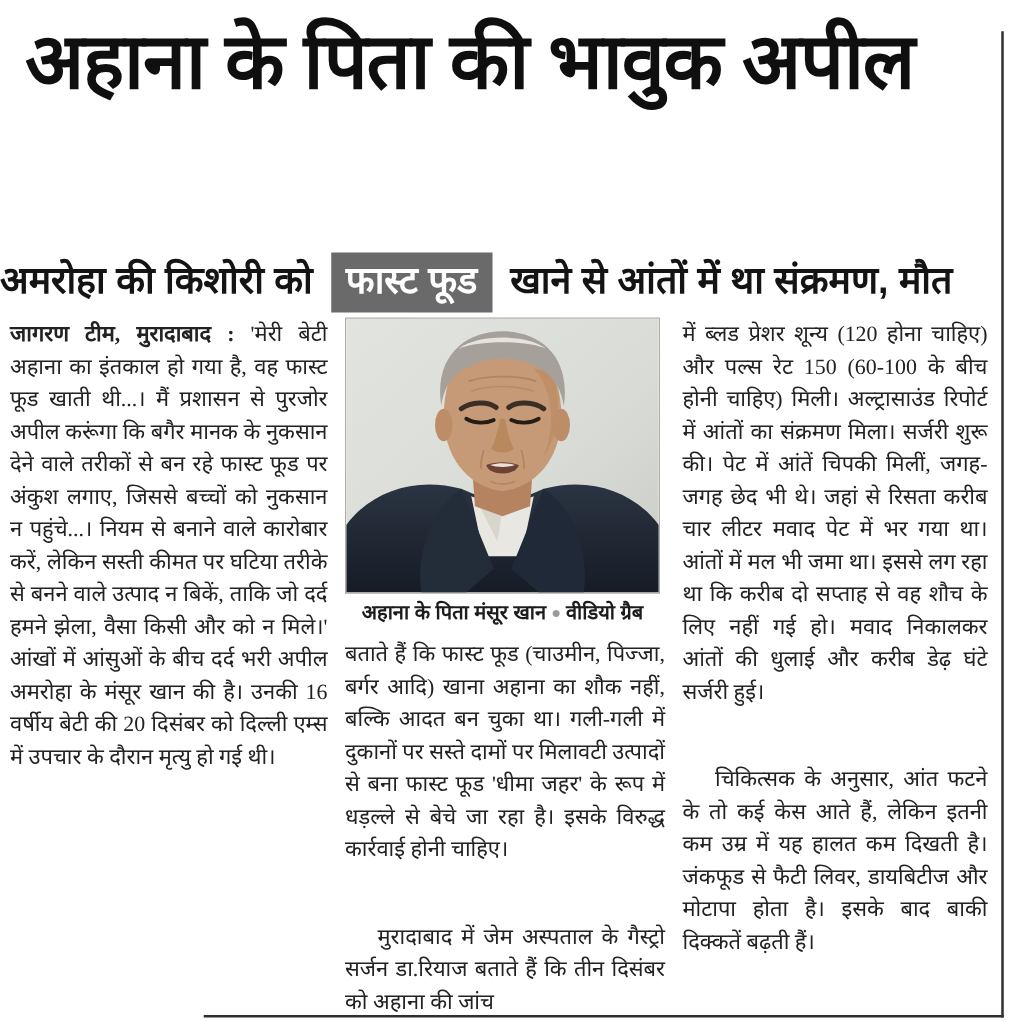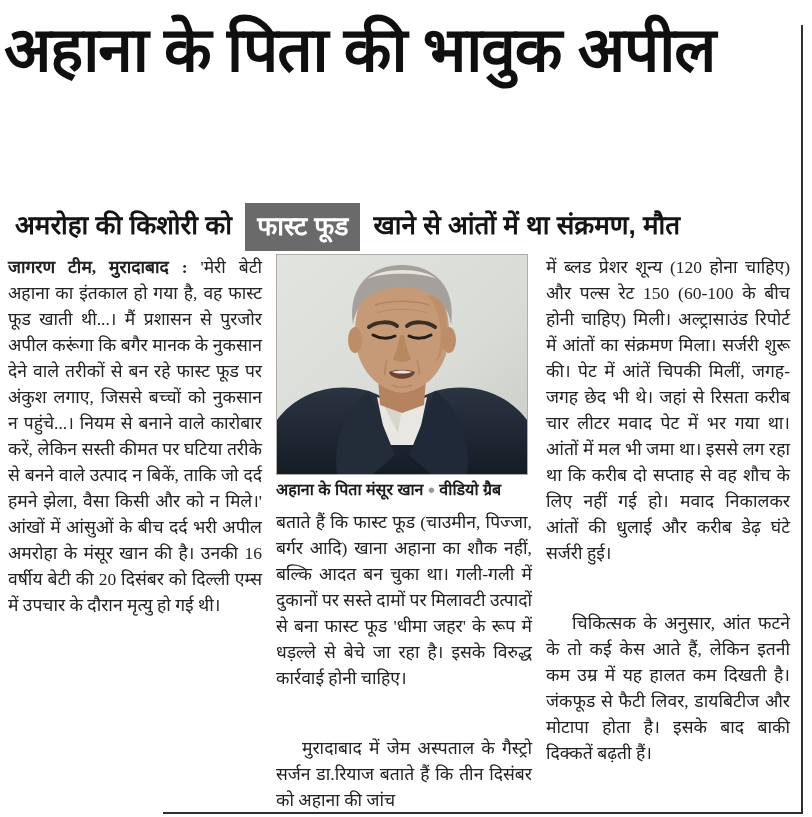--- a/index.html
+++ b/index.html
@@ -9,41 +9,41 @@
     width: 812px;
     height: 817px;
     background: #ffffff;
     overflow: hidden;
     font-family: "Liberation Serif", "DejaVu Serif", serif;
     color: #1d1d1d;
   }
   
   .headline {
     position: absolute;
-    left: 4px;
+    left: 20px;
     top: 2px;
     width: 790px;
     font-family: "Liberation Sans", "DejaVu Sans", sans-serif;
     font-weight: 900;
     font-size: 62px;
     line-height: 96px;
     letter-spacing: -1px;
     color: #0f0f0f;
     transform-origin: left top;
   }
   .headline .hl-line { display: block; white-space: nowrap; }
   
   .subhead {
     position: absolute;
-    left: 15px;
+    left: 0;
     top: 200px;
     width: 796px;
     font-family: "Liberation Sans", "DejaVu Sans", sans-serif;
     font-weight: 700;
-    font-size: 26px;
+    font-size: 30px;
     line-height: 50px;
     color: #141414;
     white-space: nowrap;
   }
   .subhead .hl-box {
     display: inline-block;
     background: #6a6a6a;
     color: #ffffff;
     padding: 2px 12px 4px 12px;
     margin: 0 6px;
@@ -84,21 +84,21 @@
     display: block;
   }
   .photo-frame svg { display: block; width: 100%; height: 100%; }
   .photo-caption {
     font-family: "Liberation Sans", "DejaVu Sans", sans-serif;
     font-weight: 700;
     font-size: 16px;
     line-height: 30px;
     color: #1c1c1c;
     white-space: nowrap;
-    text-align: left;
+    text-align: center;
   }
   .photo-caption .cap-bullet {
     color: #9a9a9a;
     font-size: 13px;
     padding: 0 4px;
     vertical-align: 1px;
   }
   
   .rule-right {
     position: absolute;

